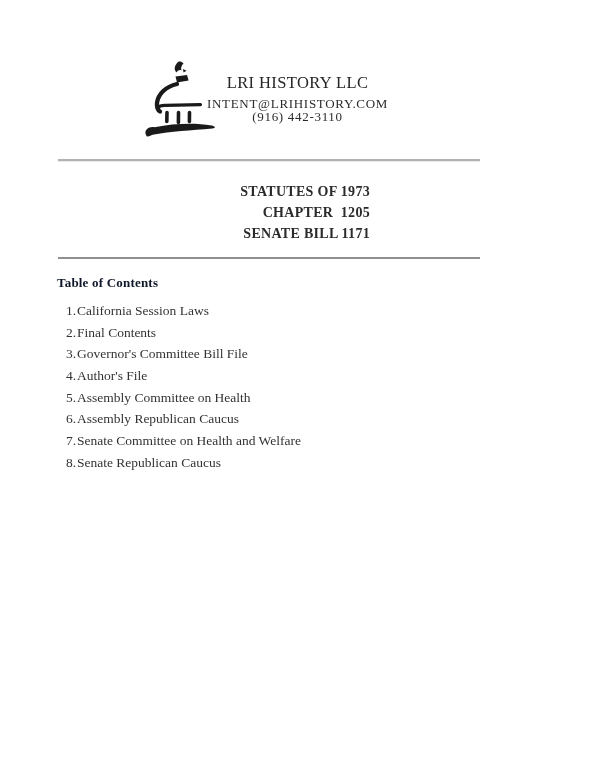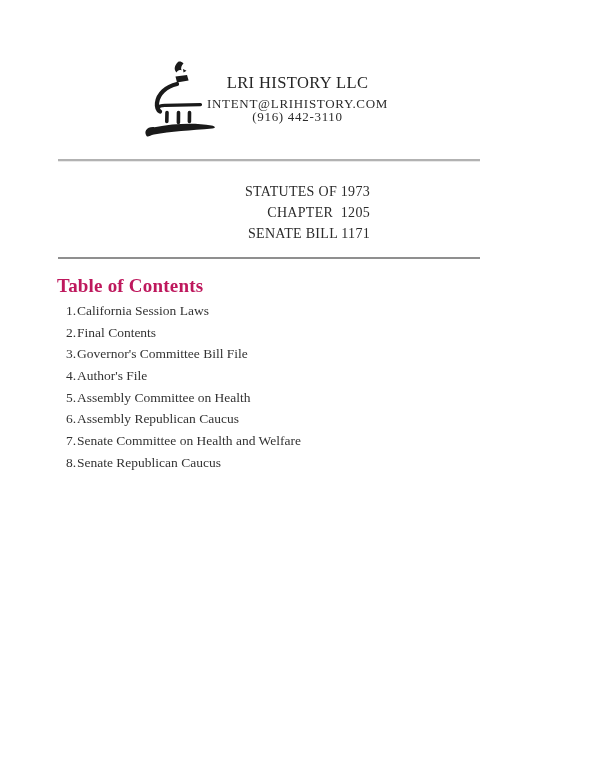--- a/index.html
+++ b/index.html
@@ -69,36 +69,36 @@
   }
 
   
   .case-info {
     position: absolute;
     right: 110px;
     top: 181px;
     text-align: right;
   }
   .case-line {
-    font-weight: normal;
+    font-weight: bold;
     font-size: 14px;
     line-height: 21px;
     letter-spacing: 0.3px;
     color: #2b2b2b;
     white-space: pre;
   }
 
   
   .toc-title {
     position: absolute;
     left: 57px;
     top: 275px;
     font-weight: bold;
-    font-size: 19px;
-    color: #be185d;
+    font-size: 13px;
+    color: #0f172a;
     letter-spacing: 0.2px;
   }
   .toc-list {
     position: absolute;
     left: 60px;
     top: 304px;
     width: 440px;
     list-style: none;
     margin: 0;
     padding: 0;

